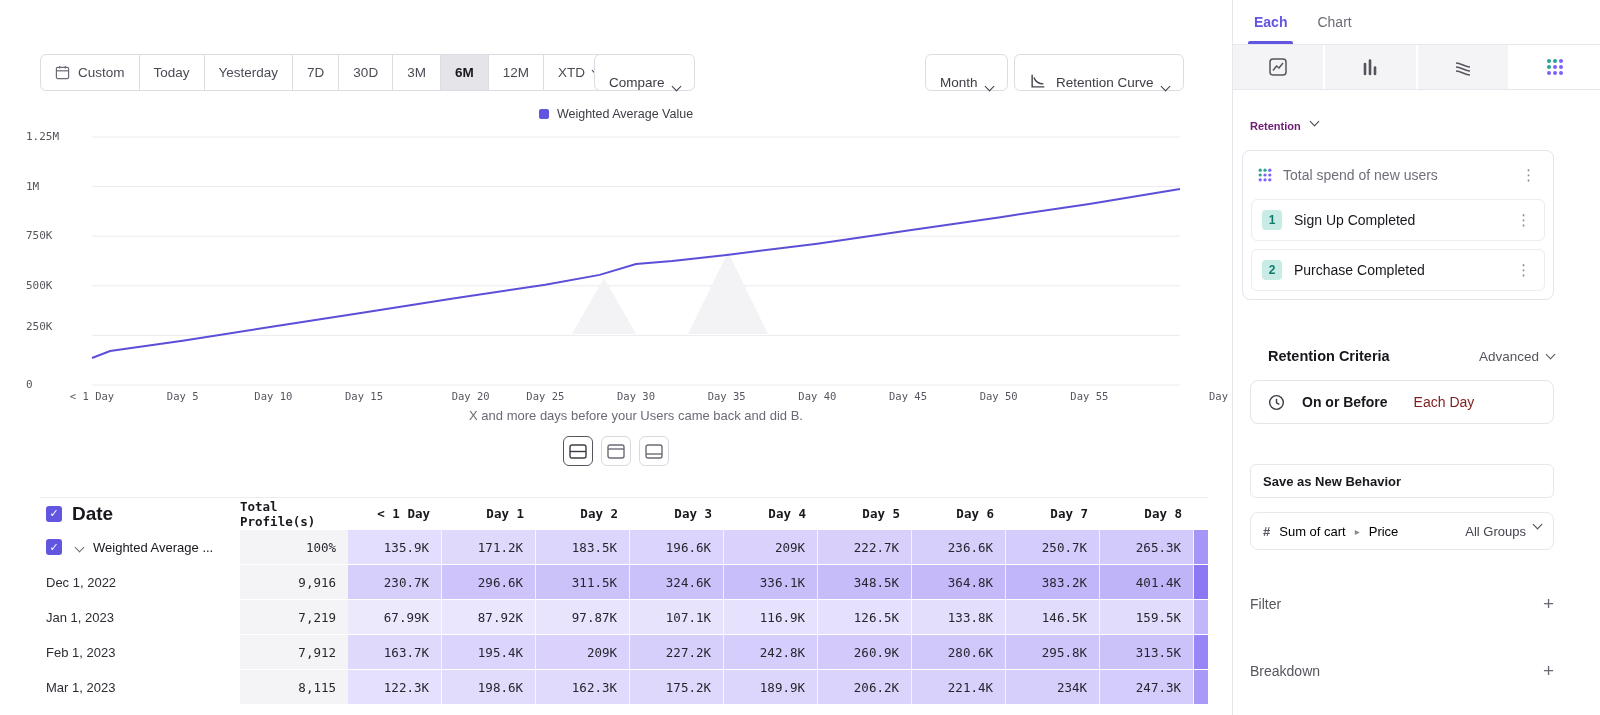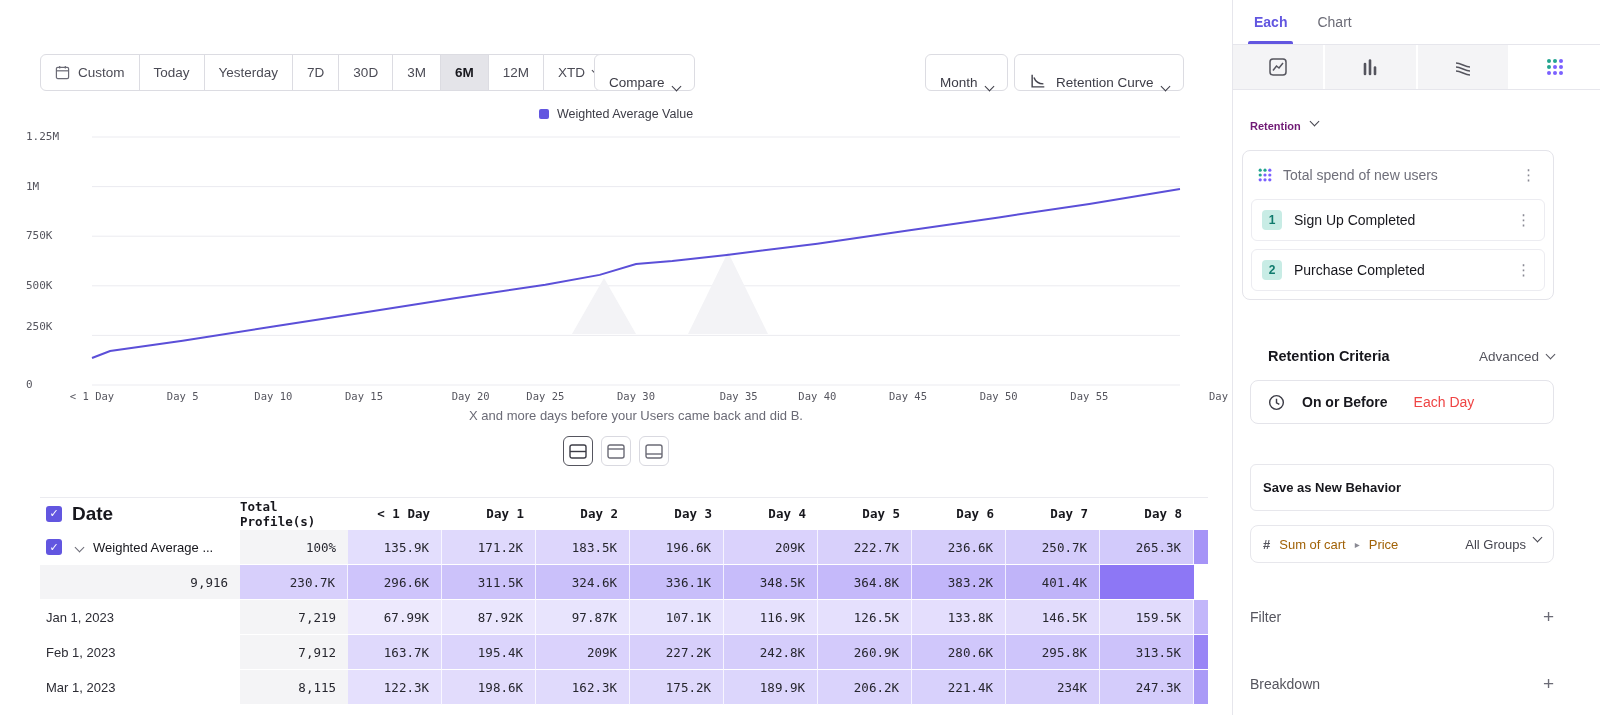--- a/index.html
+++ b/index.html
@@ -74,25 +74,25 @@
   .step{display:flex;align-items:center;gap:12px;height:42px;margin:0 8px 8px;border:1px solid #ececf1;border-radius:6px;padding:0 10px;background:#fff;cursor:pointer}
   .badge{width:20px;height:20px;border-radius:4px;background:#c8ece5;color:#0f7a6c;font-size:12px;font-weight:700;display:flex;align-items:center;justify-content:center;flex:none}
   .step-label{font-size:14px;color:#17171d;flex:1}
   .criteria-row{margin-top:48px;display:flex;align-items:center;justify-content:space-between;padding-left:18px}
   .crit-label{font-size:14.5px;font-weight:700;color:#17171d}
   .advanced{display:flex;align-items:center;font-size:13.5px;color:#55555e;cursor:pointer}
   .advanced .chev{margin-top:-3px}
   .cond-box{margin-top:16px;height:44px;border:1px solid #e4e4ea;border-radius:8px;display:flex;align-items:center;padding:0 16px;background:#fff;cursor:pointer}
   .clock{display:flex;margin-right:16px}
   .cond-main{font-size:14px;font-weight:600;color:#17171d}
-  .cond-sub{font-size:14px;color:#ef4444;margin-left:26px}
-  .save-box{margin-top:40px;height:47px;border:1px solid #e7e7ec;border-radius:6px;display:flex;align-items:center;padding:0 12px;font-size:13px;font-weight:600;color:#17171d;background:#fff;cursor:pointer}
+  .cond-sub{font-size:14px;color:#7f1d1d;margin-left:26px}
+  .save-box{margin-top:40px;height:34px;border:1px solid #e7e7ec;border-radius:6px;display:flex;align-items:center;padding:0 12px;font-size:13px;font-weight:600;color:#17171d;background:#fff;cursor:pointer}
   .measure-box{margin-top:14px;height:38px;border:1px solid #e7e7ec;border-radius:8px;display:flex;align-items:center;padding:0 12px;gap:9px;font-size:13px;background:#fff;cursor:pointer}
   .hash{color:#55555e;font-weight:700}
-  .m-event,.m-prop{color:#a16207}
+  .m-event,.m-prop{color:#000000}
   .m-arrow{color:#8a8a94;font-size:10px}
   .m-scope{margin-left:auto;display:flex;align-items:flex-start;color:#44444e}
   .m-scope .chev{margin-top:-3px}
   .sb-row{margin-top:44px;display:flex;align-items:center;justify-content:space-between;font-size:14px;color:#55555e}
   .sb-row + .sb-row{margin-top:48px}
   .plus{font-size:19px;color:#6b6b76;cursor:pointer;line-height:1}
 </style>
 </head>
 <body>
 
@@ -181,21 +181,21 @@
         <div class="ytick" style="top: 229.2px;">750K</div>
         <div class="ytick" style="top: 179.6px;">1M</div>
         <div class="ytick" style="top: 130px;">1.25M</div>
         <div class="xtick" style="left: 92px;">&lt; 1 Day</div>
         <div class="xtick" style="left: 182.667px;">Day 5</div>
         <div class="xtick" style="left: 273.333px;">Day 10</div>
         <div class="xtick" style="left: 364px;">Day 15</div>
         <div class="xtick" style="left: 454.667px; margin-left: 16px;">Day 20</div>
         <div class="xtick" style="left: 545.333px;">Day 25</div>
         <div class="xtick" style="left: 636px;">Day 30</div>
-        <div class="xtick" style="left: 726.667px; margin-left: 12px;">Day 35</div>
+        <div class="xtick" style="left: 726.667px;">Day 35</div>
         <div class="xtick" style="left: 817.333px;">Day 40</div>
         <div class="xtick" style="left: 908px;">Day 45</div>
         <div class="xtick" style="left: 998.667px;">Day 50</div>
         <div class="xtick" style="left: 1089.33px;">Day 55</div>
         <div class="xtick" style="left: 1228px;">Day 60</div>
       </div>
 
     <div class="toggles">
       <button class="toggle selected">
         <svg width="18" height="15" viewBox="0 0 18 15">
@@ -249,20 +249,21 @@
           <div class="tc val" style="background:rgba(121,95,243,0.254)">183.5K</div>
           <div class="tc val" style="background:rgba(121,95,243,0.267)">196.6K</div>
           <div class="tc val" style="background:rgba(121,95,243,0.279)">209K</div>
           <div class="tc val" style="background:rgba(121,95,243,0.293)">222.7K</div>
           <div class="tc val" style="background:rgba(121,95,243,0.307)">236.6K</div>
           <div class="tc val" style="background:rgba(121,95,243,0.321)">250.7K</div>
           <div class="tc val" style="background:rgba(121,95,243,0.335)">265.3K</div>
           <div class="tc sliver" style="background:rgba(121,95,243,0.667)"></div>
         </div>
         <div class="tr" style="grid-template-columns:200px 108px repeat(9,94px) 14px">
+          <div class="tc label datelab">Dec 1, 2022</div>
           <div class="tc total">9,916</div>
           <div class="tc val" style="background:rgba(121,95,243,0.301)">230.7K</div>
           <div class="tc val" style="background:rgba(121,95,243,0.367)">296.6K</div>
           <div class="tc val" style="background:rgba(121,95,243,0.382)">311.5K</div>
           <div class="tc val" style="background:rgba(121,95,243,0.395)">324.6K</div>
           <div class="tc val" style="background:rgba(121,95,243,0.406)">336.1K</div>
           <div class="tc val" style="background:rgba(121,95,243,0.419)">348.5K</div>
           <div class="tc val" style="background:rgba(121,95,243,0.435)">364.8K</div>
           <div class="tc val" style="background:rgba(121,95,243,0.453)">383.2K</div>
           <div class="tc val" style="background:rgba(121,95,243,0.471)">401.4K</div>

